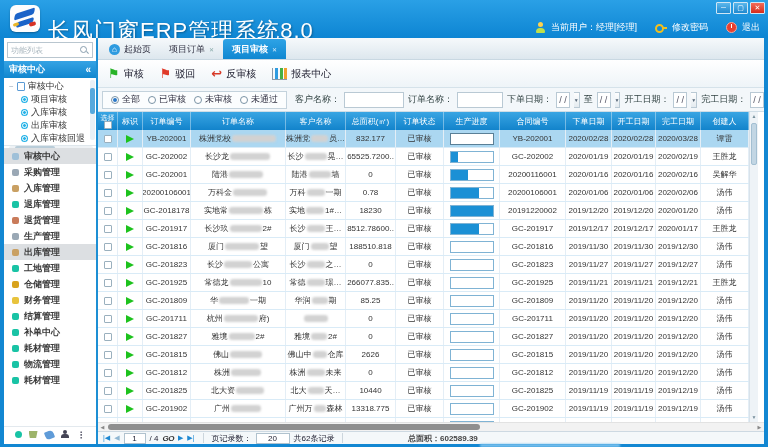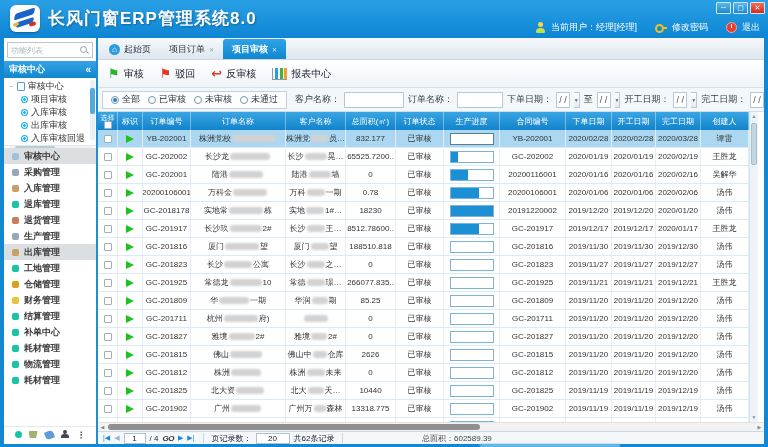--- a/index.html
+++ b/index.html
@@ -6,21 +6,21 @@
 body{background:#444}
 .app{position:relative;width:768px;height:447px;margin:0 auto;background:#fff;overflow:hidden;font-size:9px;color:#333}
 
 .titlebar{position:absolute;left:0;top:0;width:768px;height:38px;background:linear-gradient(#2aa0e6,#0d85d3)}
 .logo{position:absolute;left:10px;top:5px;width:30px;height:27px;background:#fdfdfd;border-radius:6px;box-shadow:0 1px 2px rgba(0,0,0,.3);overflow:hidden}
 .logo i{position:absolute;border-radius:2px;display:block}
 .logo .s1{left:4px;top:6px;width:21px;height:6px;background:#1a63c8;transform:rotate(-18deg) skewX(-30deg)}
 .logo .s2{left:6px;top:15px;width:18px;height:5px;background:#1a63c8;transform:rotate(-18deg) skewX(-30deg)}
 .logo .s3{left:19px;top:17px;width:7px;height:4px;background:#d63226;transform:rotate(-18deg)}
 .logo .s4{left:3px;top:18px;width:6px;height:3px;background:#e8b62a;transform:rotate(-18deg)}
-.app-title{position:absolute;left:48px;top:7px;font-size:17px;font-weight:bold;color:#fff;letter-spacing:1px;text-shadow:1px 1px 2px rgba(0,0,0,.3)}
+.app-title{position:absolute;left:48px;top:16px;font-size:22px;font-weight:normal;color:#fff;letter-spacing:1px;text-shadow:1px 1px 2px rgba(0,0,0,.3)}
 .win-controls{position:absolute;right:3px;top:2px;display:flex;gap:2px}
 .win-btn{width:15px;height:12px;border:1px solid #cfe6f5;background:linear-gradient(#5bb7ec,#2089cf);color:#fff;font-size:7px;line-height:10px;text-align:center;border-radius:1px}
 .win-btn.close{background:linear-gradient(#f36c5a,#d62b1a)}
 .userbar{position:absolute;right:8px;top:21px;display:flex;align-items:center;gap:5px;color:#fff;font-size:9px}
 .gap{width:8px}
 .user-icon{position:relative;width:11px;height:11px}
 .user-icon::before{content:"";position:absolute;left:3px;top:0;width:5px;height:5px;border-radius:50%;background:#ffd24d}
 .user-icon::after{content:"";position:absolute;left:1px;top:6px;width:9px;height:5px;border-radius:4px 4px 1px 1px;background:#bfe04a}
 .key-icon{position:relative;width:12px;height:10px}
 .key-icon::before{content:"";position:absolute;left:0;top:1px;width:5px;height:5px;border:2px solid #f2c01d;border-radius:50%}
@@ -118,21 +118,21 @@
 .harrow.l{left:0}.harrow.r{right:0}
 .hthumb{position:absolute;left:10px;top:1px;width:372px;height:6px;background:#8f8f8f;border-radius:3px}
 
 .pager{position:absolute;left:0;top:393px;width:666px;height:13px;display:flex;align-items:center;gap:4px;background:#f4f8fa;border-top:1px solid #cdd9e2;padding-left:5px;font-size:8px;color:#223}
 .picon{color:#1e88d2;font-size:7px;line-height:8px}
 .picon.dim{color:#8fb6d2}
 .pinput{width:22px;height:11px;border:1px solid #b0c2ce;background:#fff;text-align:center;line-height:10px}
 .pinput.wide{width:34px}
 .go{font-weight:bold;font-style:italic;color:#333;letter-spacing:-.5px}
 .psep{width:1px;height:10px;background:#ccd6dd;margin:0 4px}
-.total-area{position:absolute;left:324px;top:0;height:13px;display:flex;align-items:center;font-weight:normal;color:#444}
+.total-area{position:absolute;left:310px;top:0;height:13px;display:flex;align-items:center;font-weight:bold;color:#444}
 </style>
 </head>
 <body>
 
 <div class="app">
 
   <div class="titlebar">
     <div class="logo">
         <i class="s1"></i>
         <i class="s2"></i>

